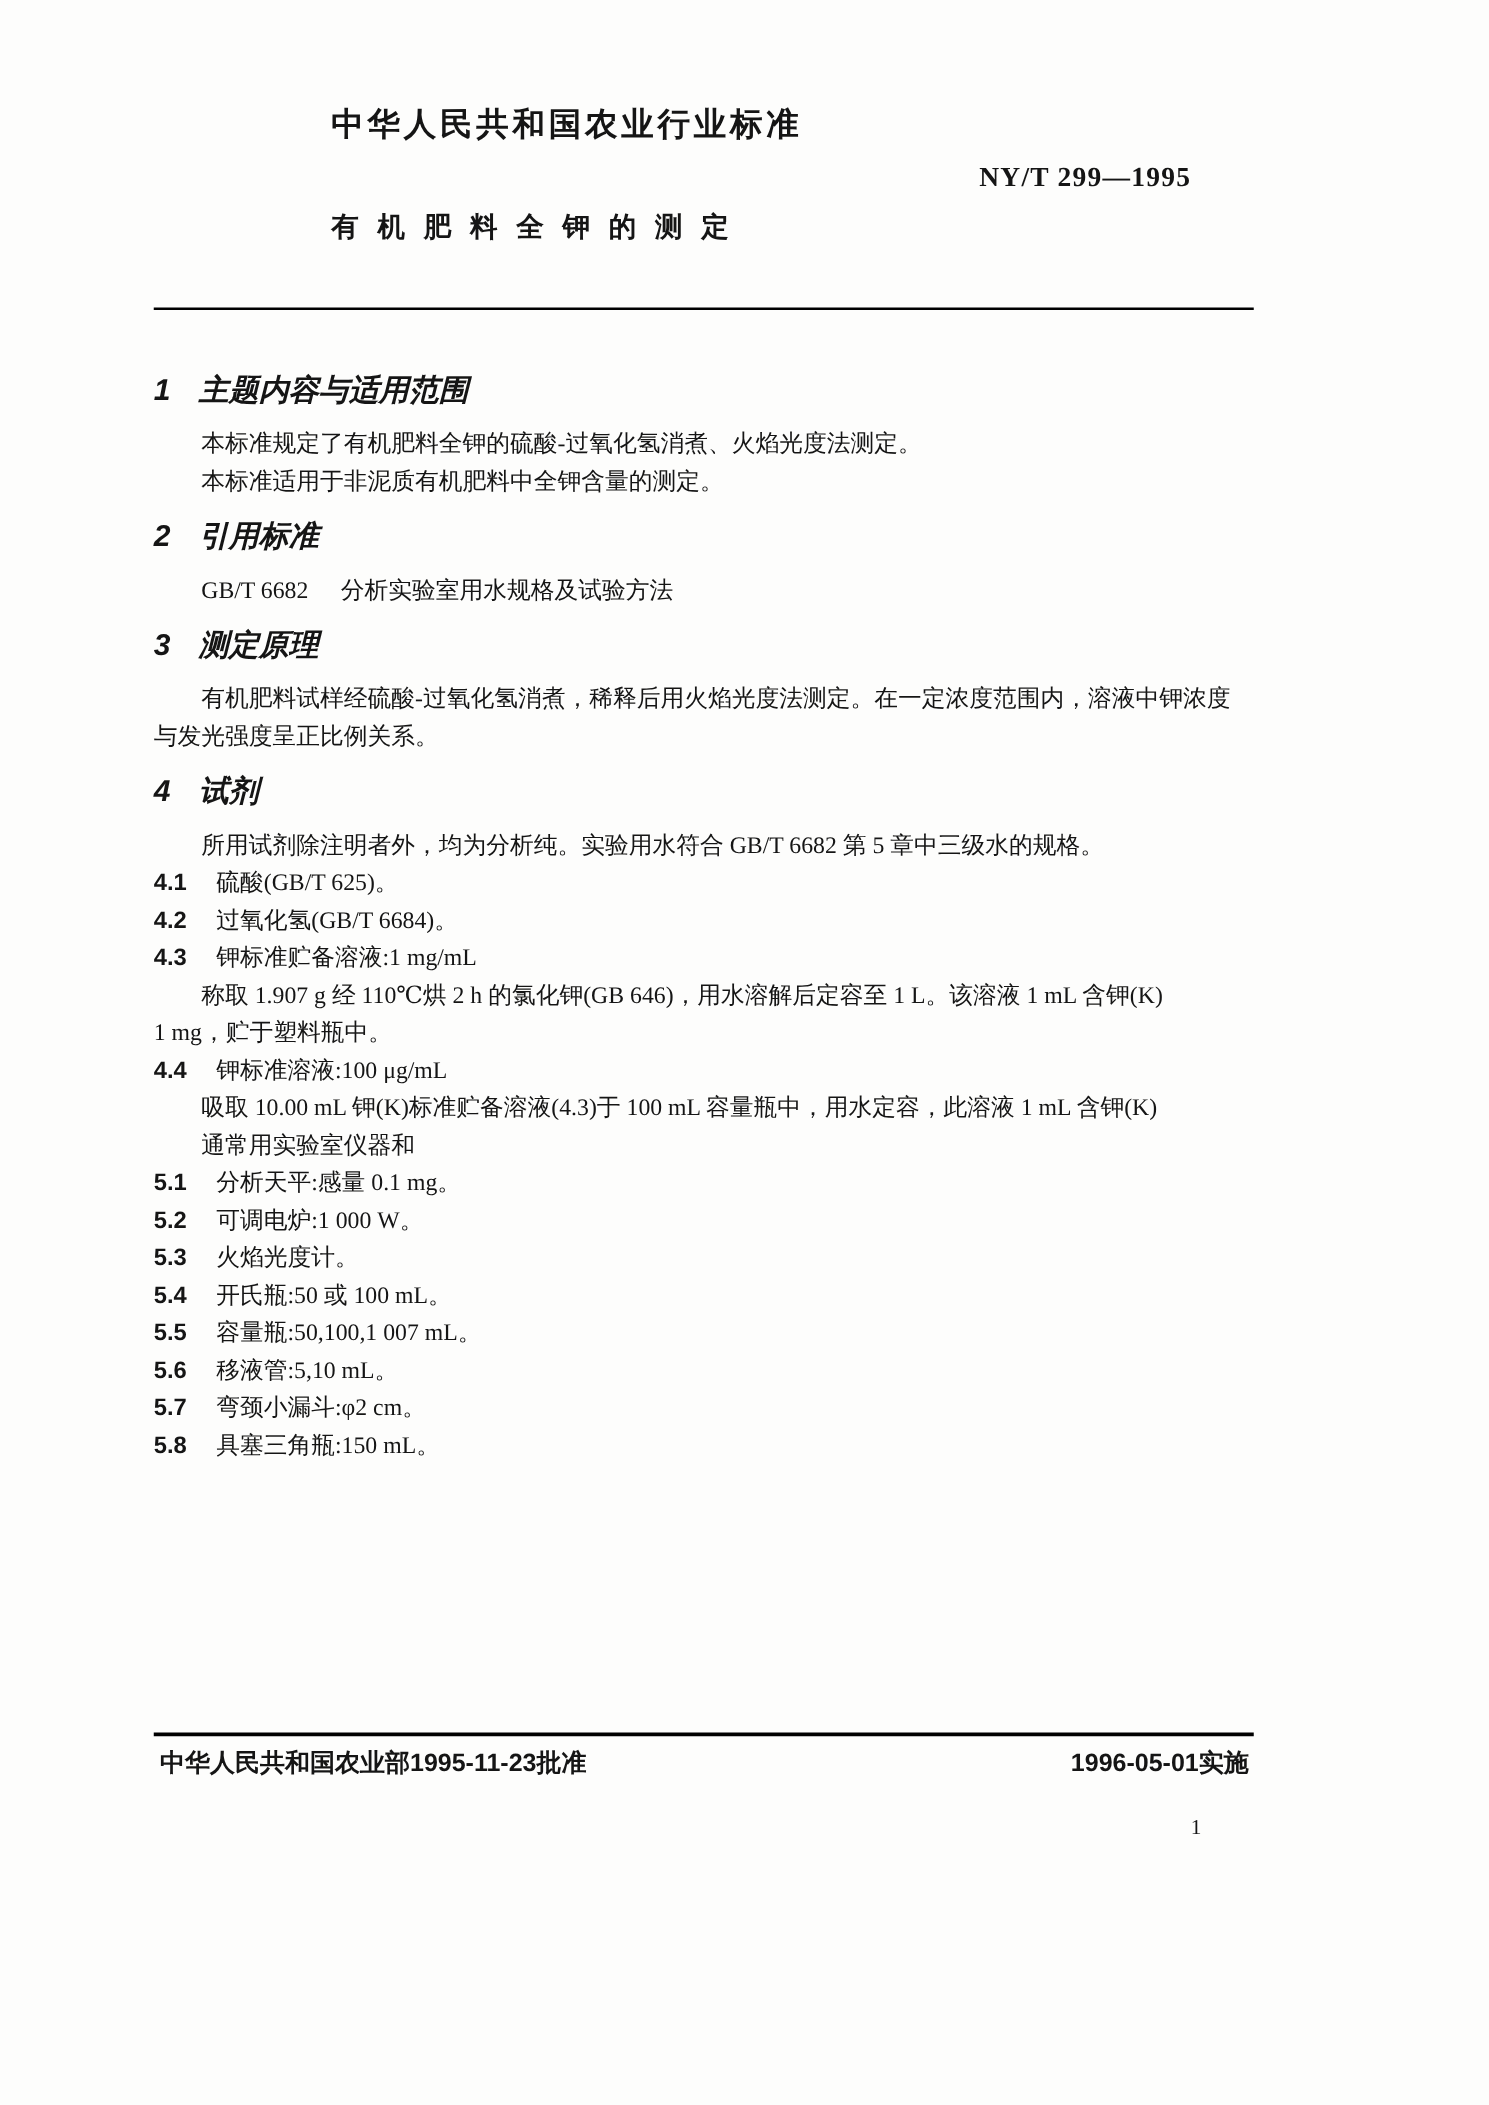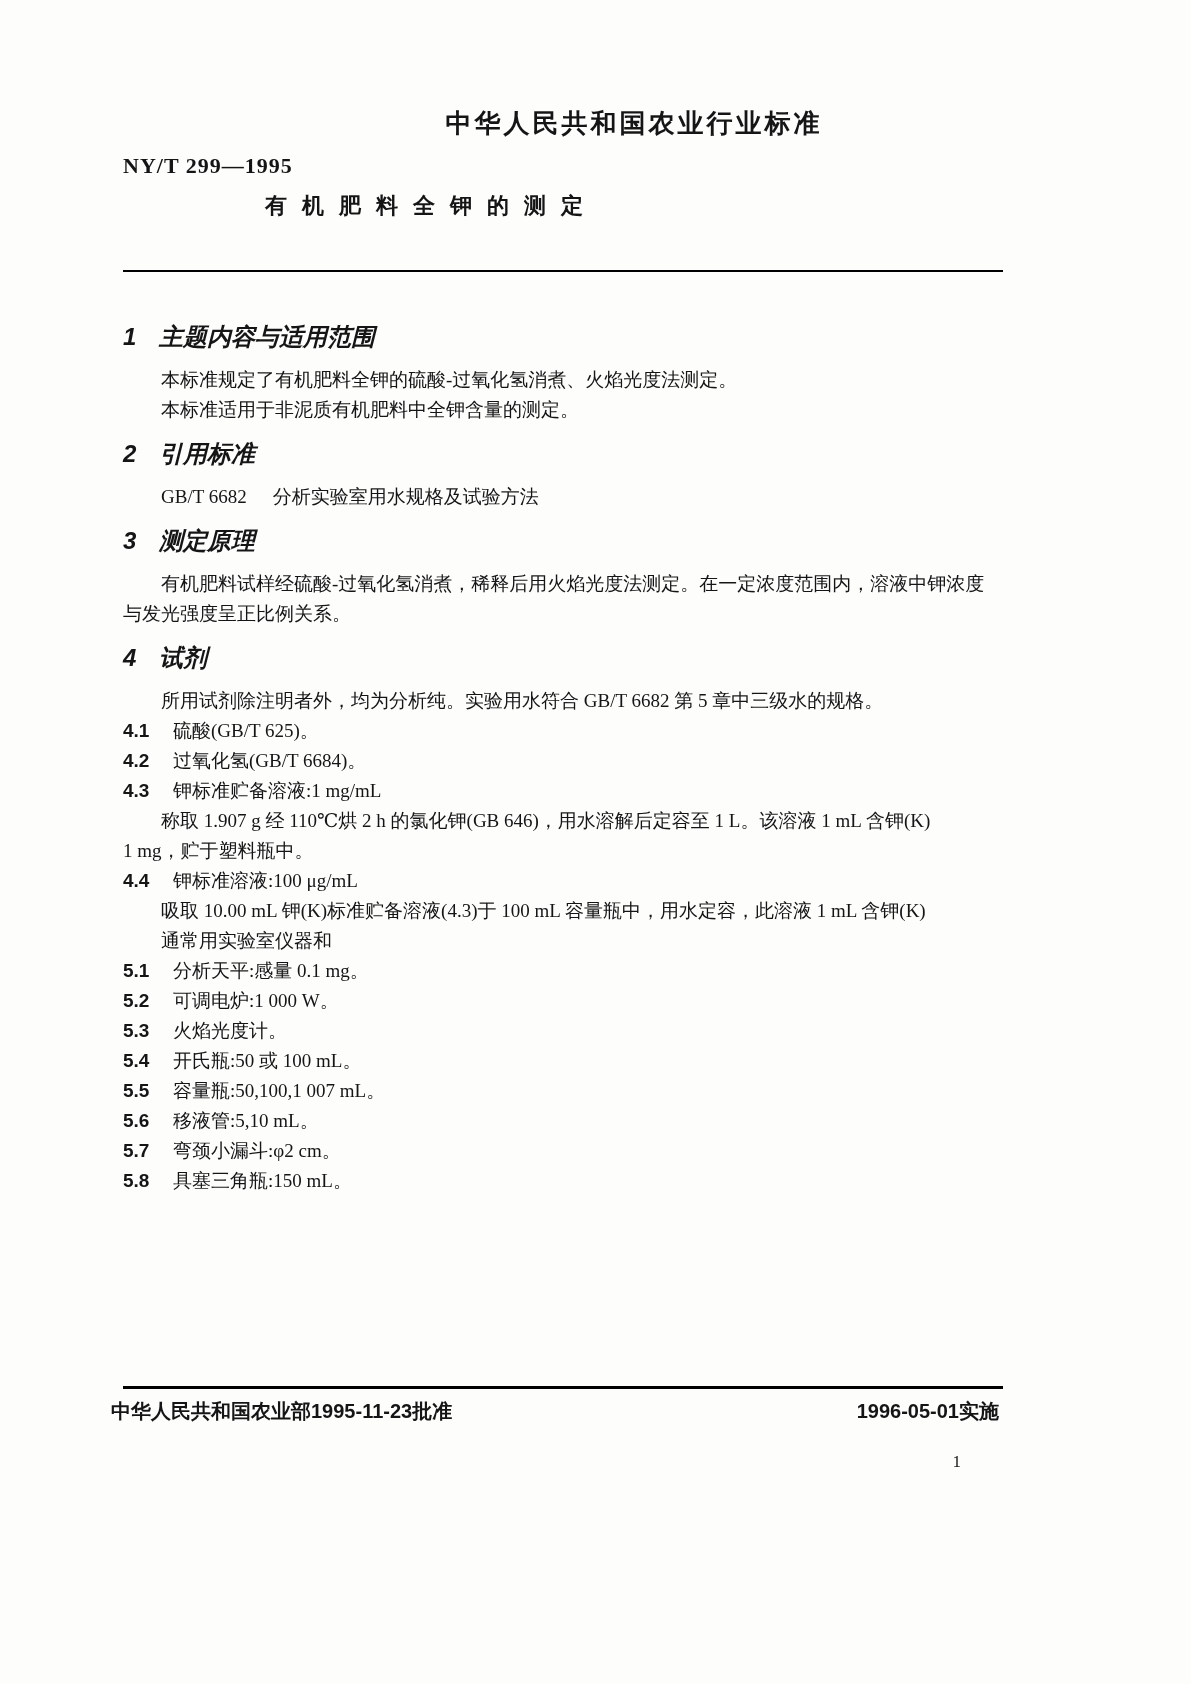--- a/index.html
+++ b/index.html
@@ -16,31 +16,31 @@
   .page {
     position: absolute;
     inset: 0;
     background: #fdfdfc;
   }
   .content {
     padding: 0 188px 0 123px;
   }
   
   .std-type {
-    margin-top: 108px;
+    margin-top: 84px;
     margin-left: 142px;
     font-family: "Liberation Sans", "DejaVu Sans", sans-serif;
     font-weight: bold;
     font-size: 26px;
     letter-spacing: 3px;
     line-height: 30px;
-    text-align: center;
   }
   .std-num {
     margin-top: 14px;
+    text-align: right;
     padding-right: 50px;
     font-size: 22px;
     font-weight: bold;
     letter-spacing: 1px;
     line-height: 28px;
     font-family: "Liberation Serif", "DejaVu Serif", serif;
   }
   .doc-title {
     margin-top: 8px;
     margin-left: 142px;
@@ -85,21 +85,21 @@
   .footer-rule {
     position: absolute;
     left: 123px;
     right: 188px;
     top: 1386px;
     height: 3px;
     background: #000;
   }
   .footer-row {
     position: absolute;
-    left: 111px;
+    left: 128px;
     right: 192px;
     top: 1396px;
     display: flex;
     justify-content: space-between;
     align-items: flex-end;
     font-family: "Liberation Sans", "DejaVu Sans", sans-serif;
     font-weight: bold;
     font-size: 20px;
     line-height: 30px;
   }

